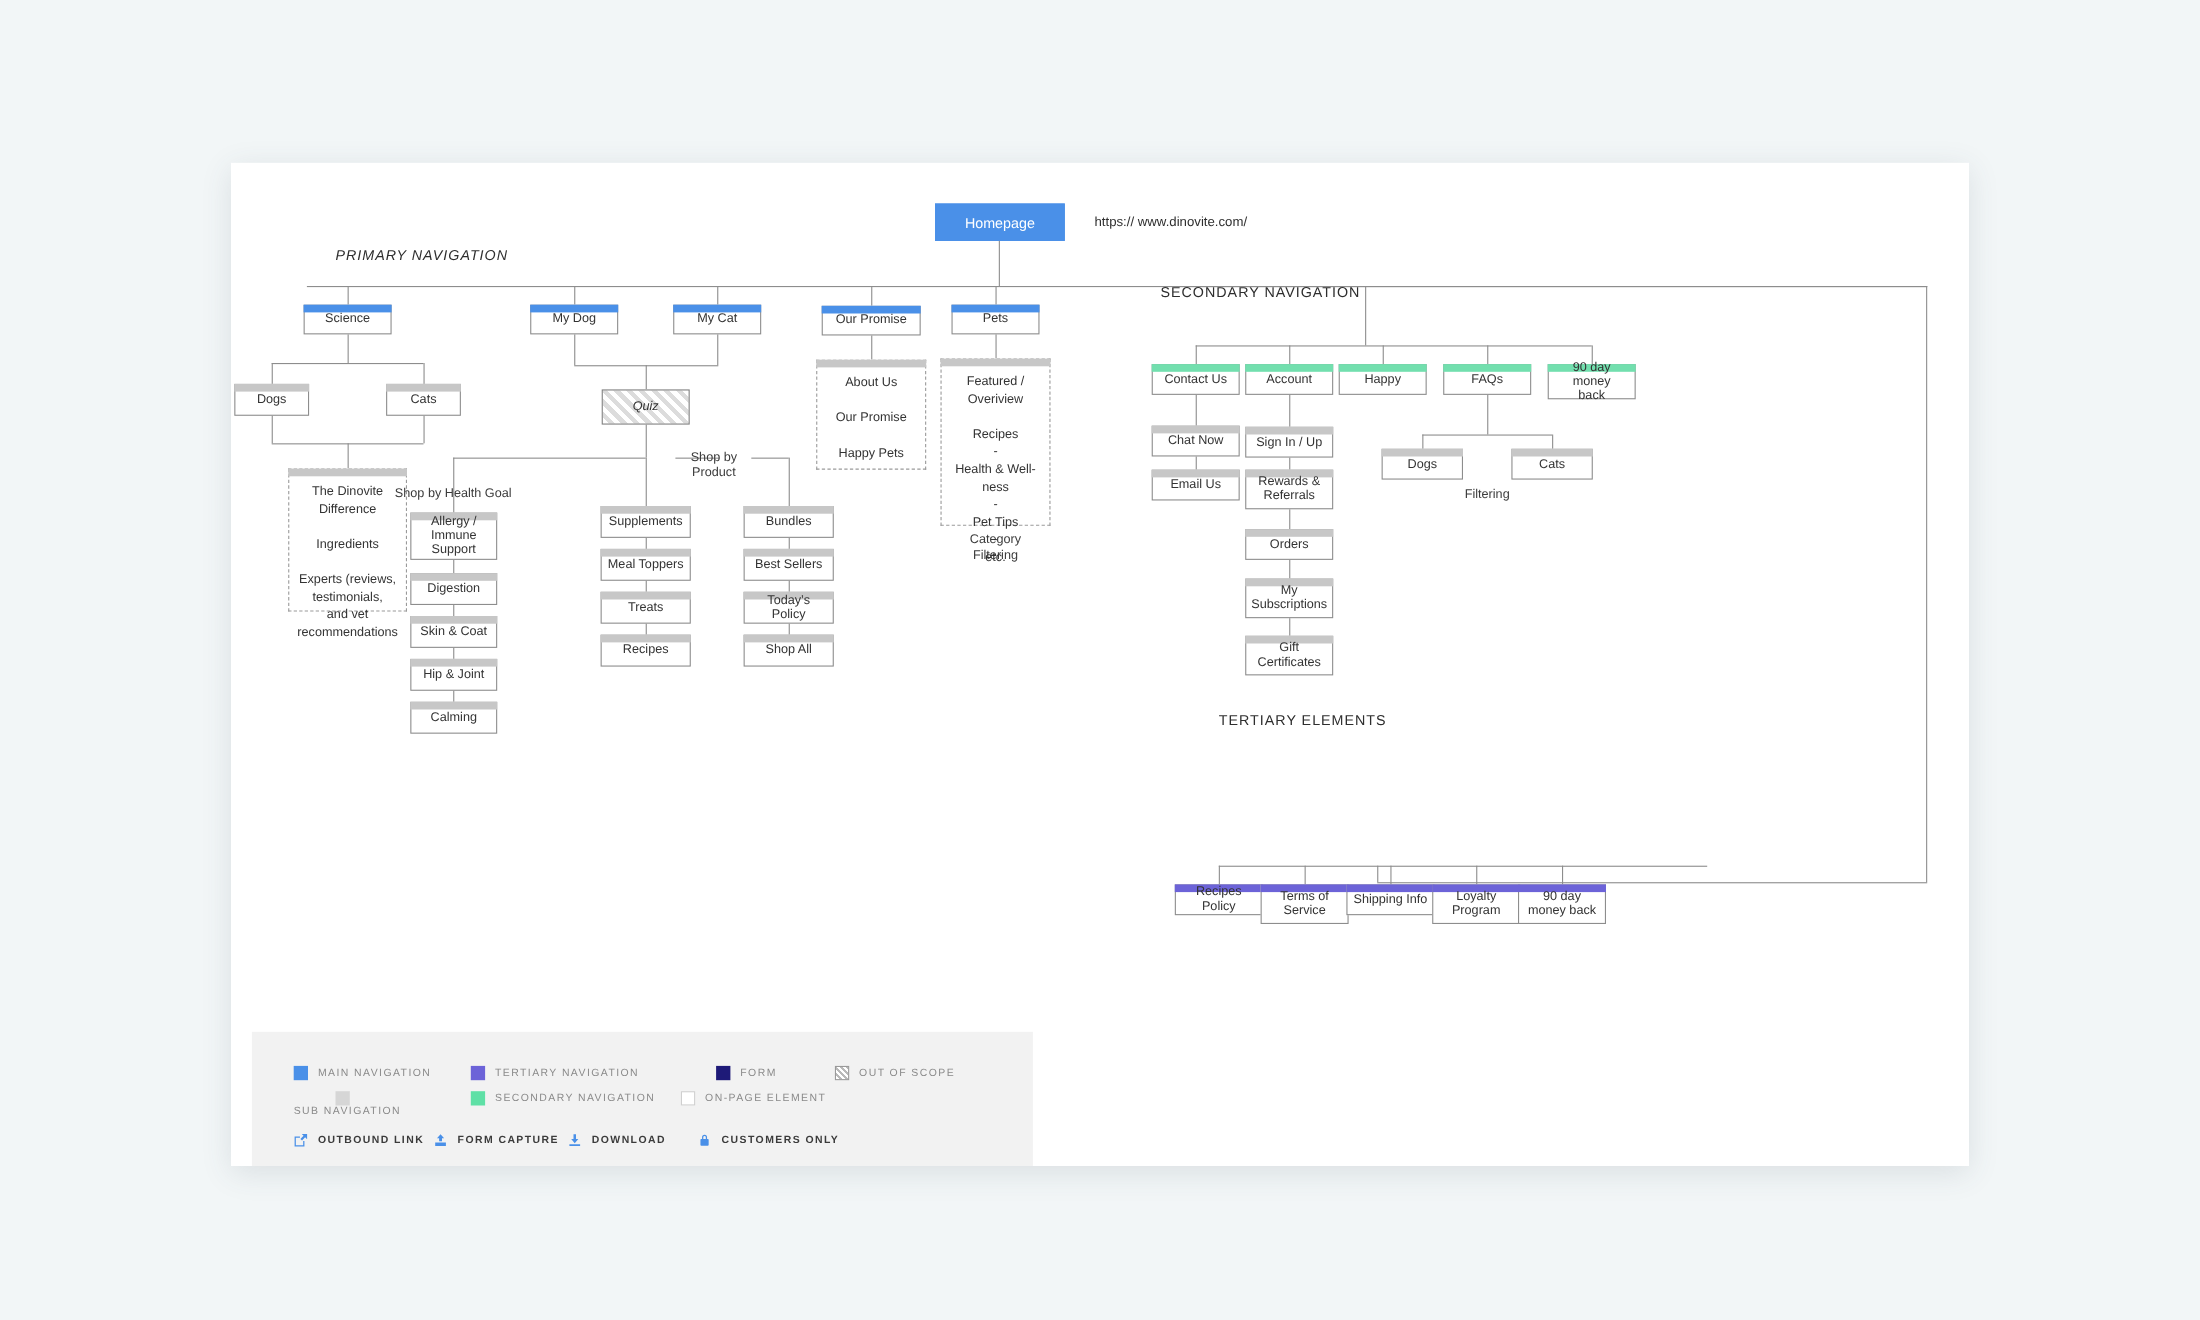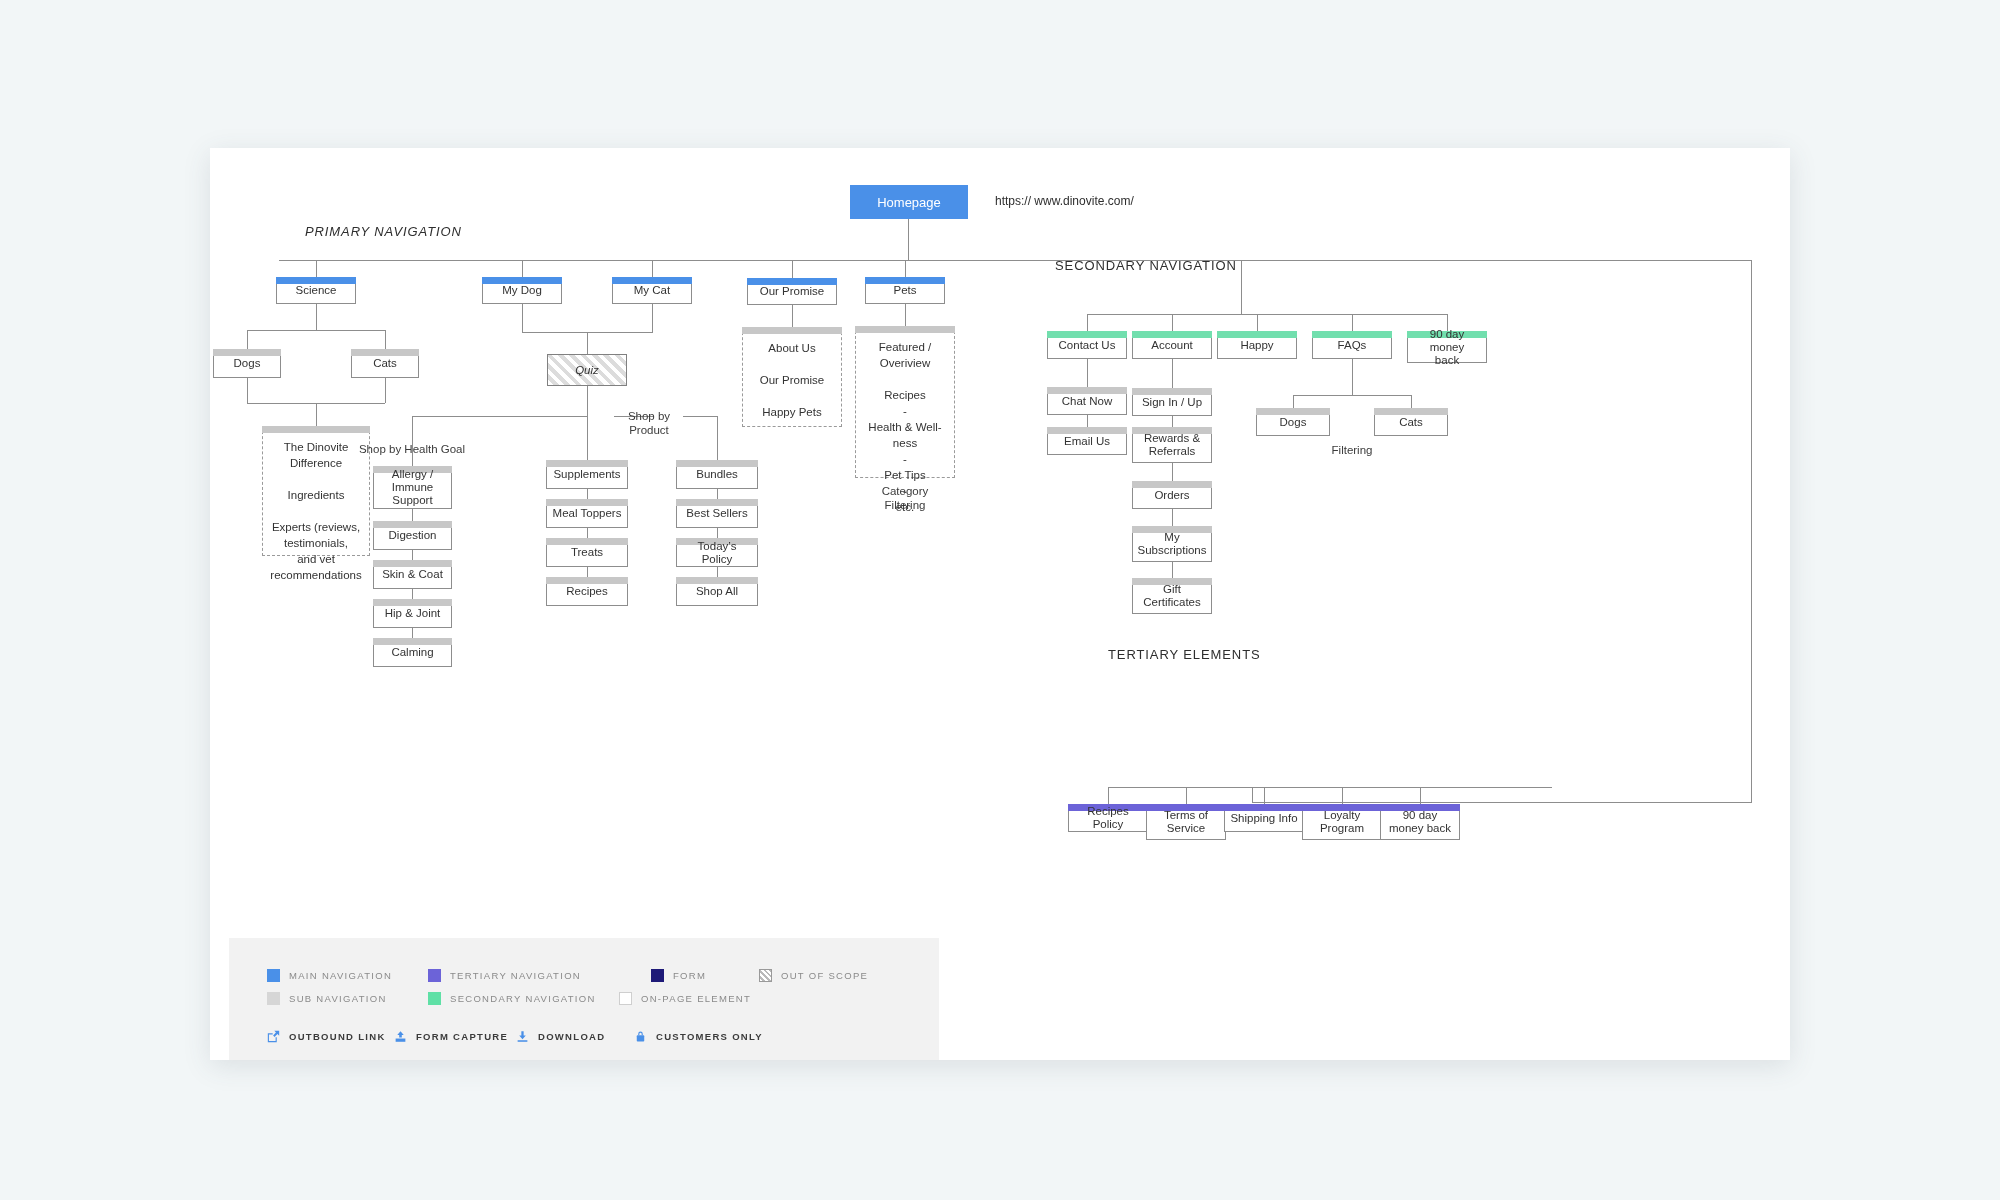--- a/index.html
+++ b/index.html
@@ -402,21 +402,21 @@
     <span class="txt">90 day
 money back</span>
   </div>
 
   <div class="legend">
 
     <div class="lg-item" style="left:38px;top:31px;">
       <span class="sw blue"></span>
       <span class="lb">MAIN NAVIGATION</span>
     </div>
-    <div class="lg-item" style="left:38px;top:54px;">
+    <div class="lg-item" style="left:38px;top:54px;flex-direction:column;">
       <span class="sw grey"></span>
       <span class="lb">SUB NAVIGATION</span>
     </div>
 
     <div class="lg-item" style="left:199px;top:31px;">
       <span class="sw purple"></span>
       <span class="lb">TERTIARY NAVIGATION</span>
     </div>
     <div class="lg-item" style="left:199px;top:54px;">
       <span class="sw green"></span>

